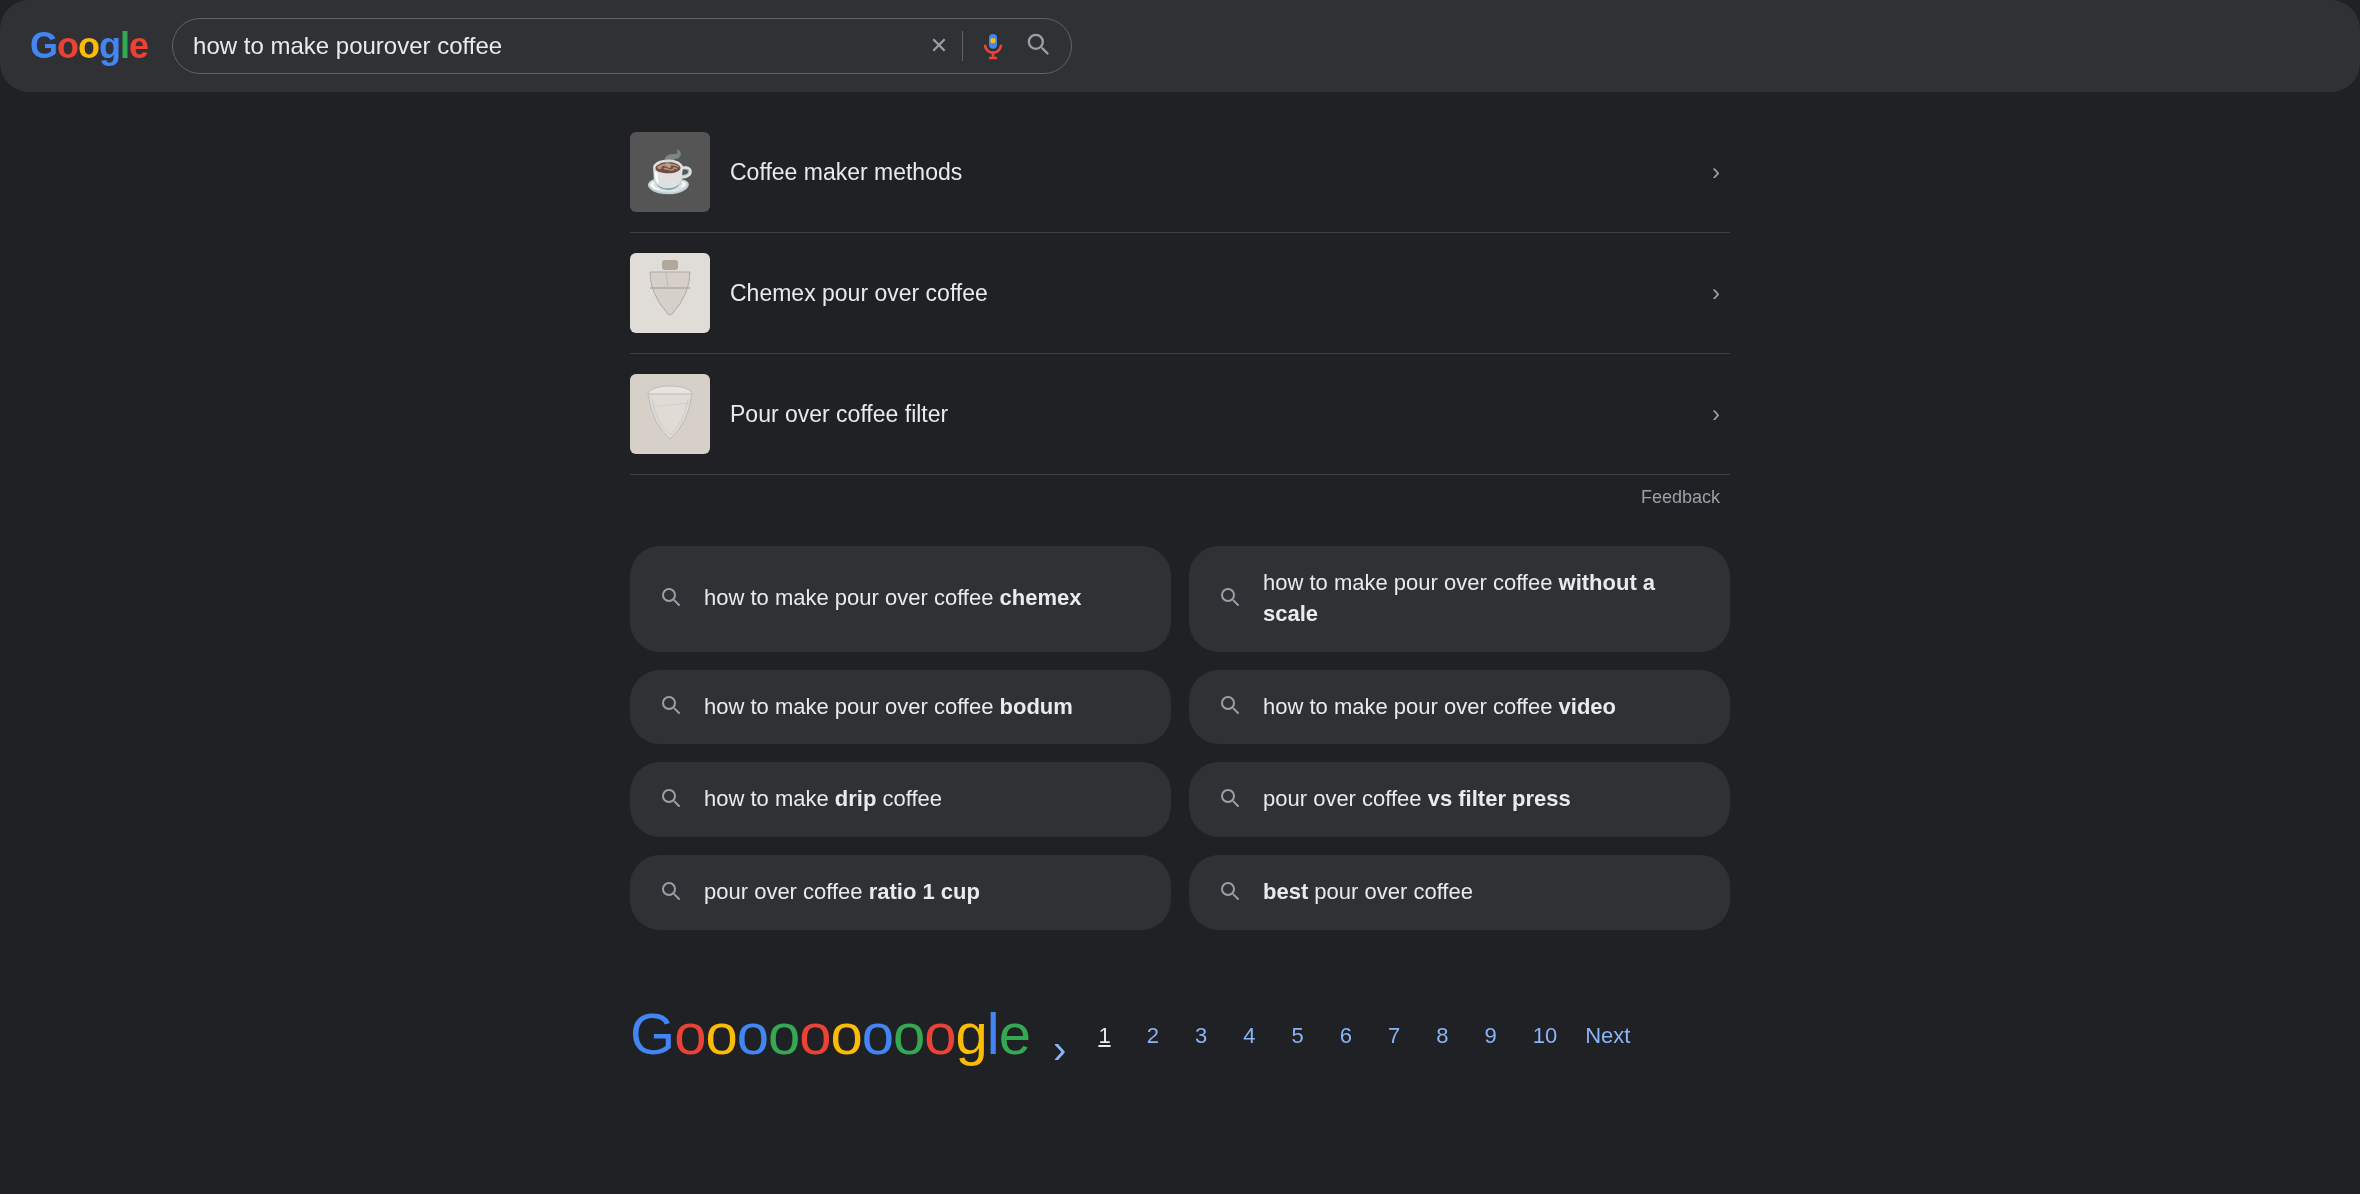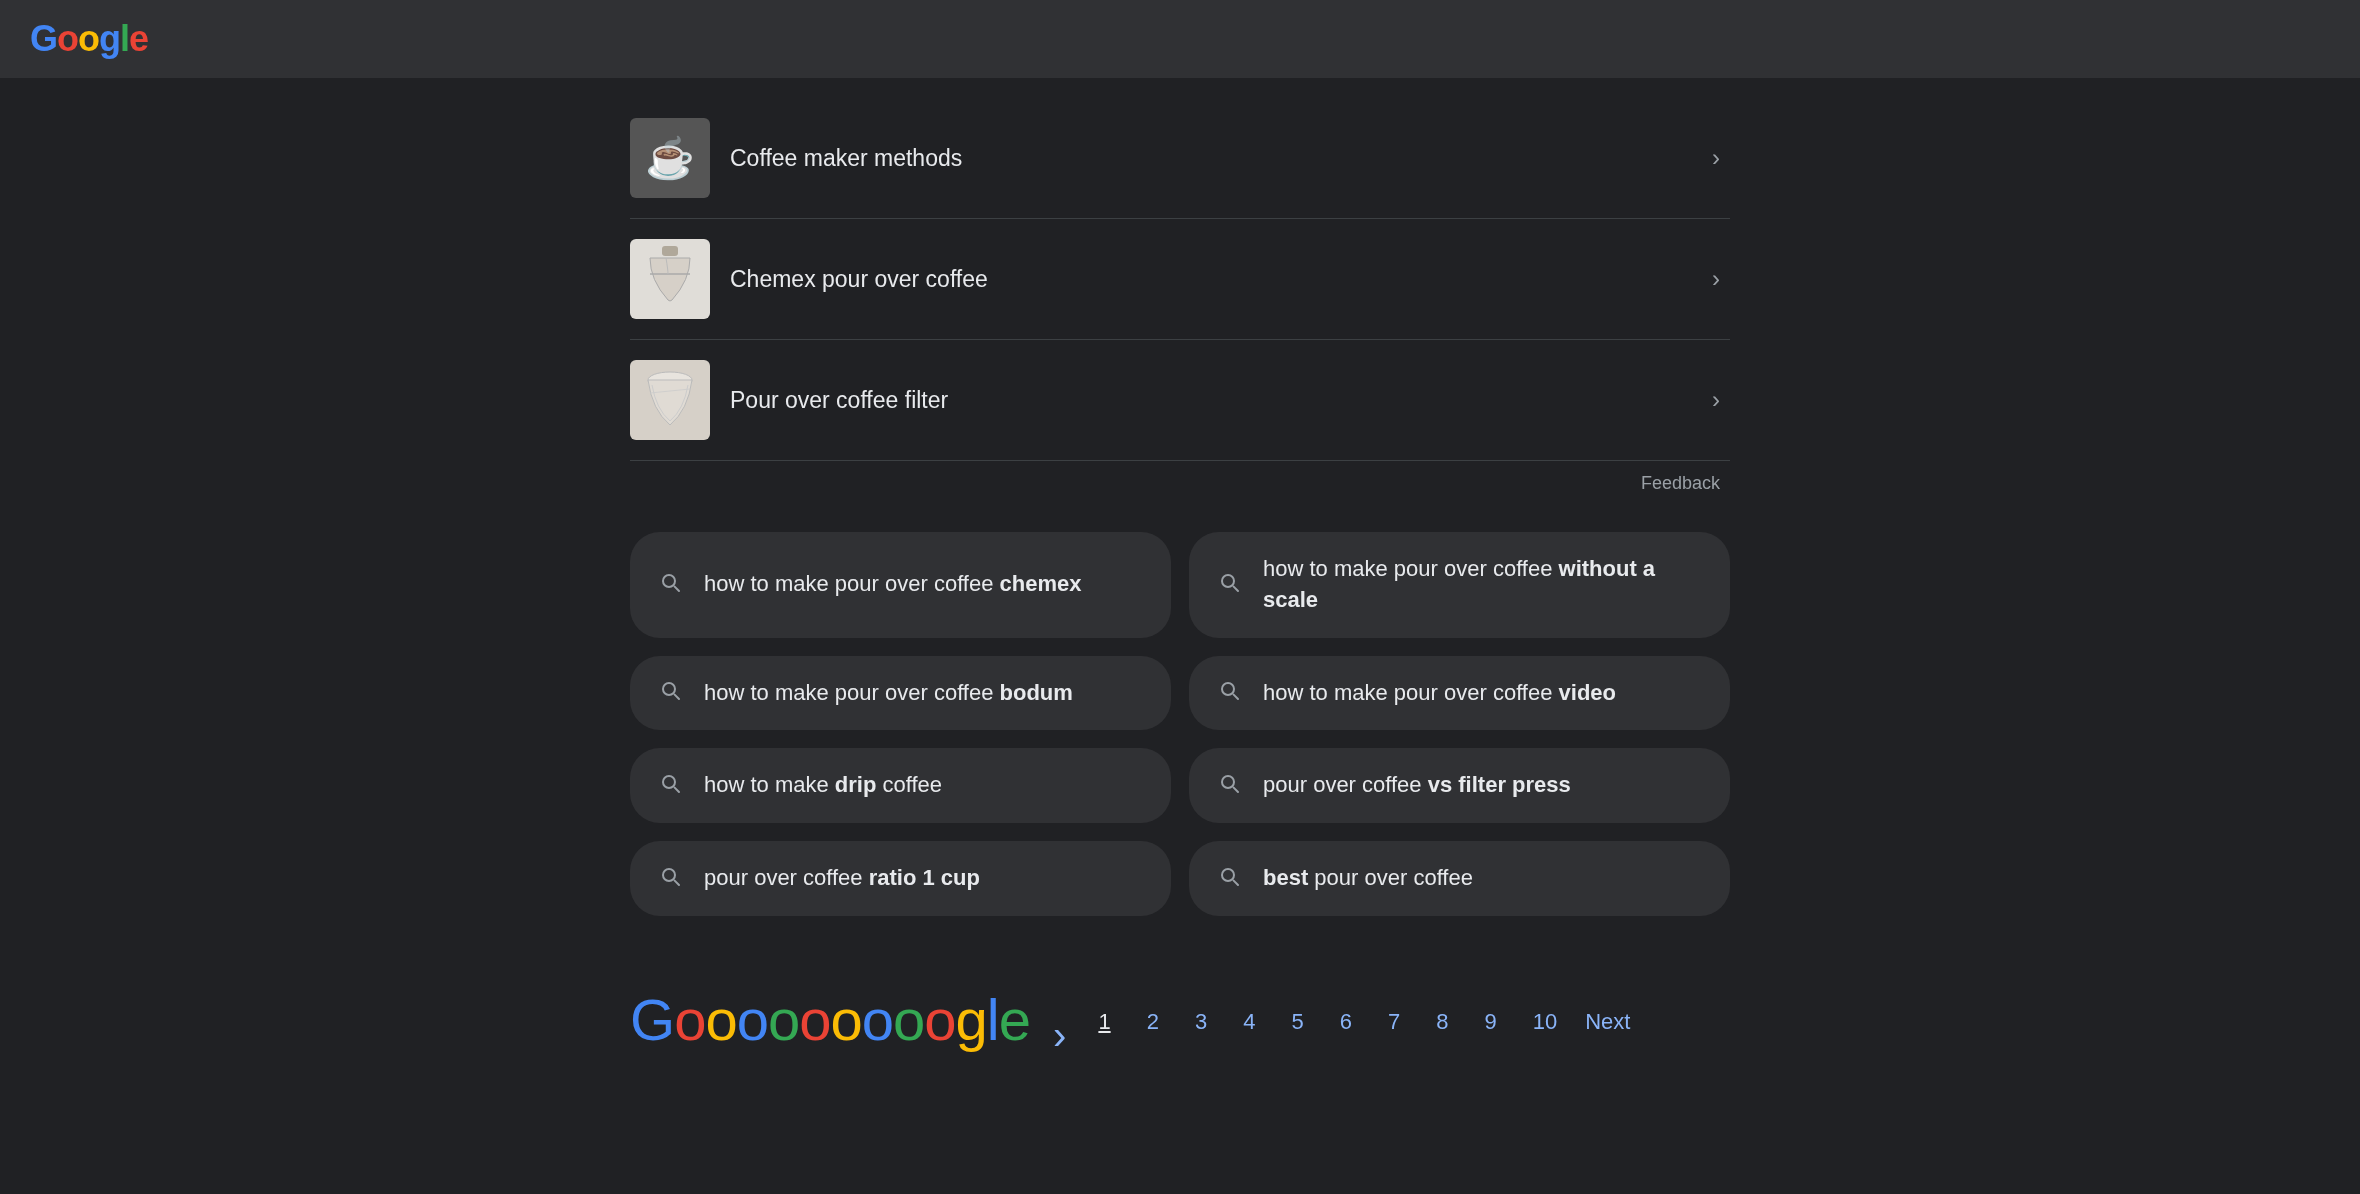--- a/index.html
+++ b/index.html
@@ -12,20 +12,21 @@
       overflow-x: hidden;
     }
 
     
     .header {
       display: flex;
       align-items: center;
       padding: 18px 30px;
       gap: 24px;
       background: #303134;
+      border-radius: 29px;
     }
     .google-logo {
       font-size: 36px;
       font-weight: bold;
       color: #fff;
       letter-spacing: -1px;
       flex-shrink: 0;
     }
     .google-logo span.g-blue { color: #4285f4; }
     .google-logo span.g-red { color: #ea4335; }
@@ -209,20 +210,37 @@
       text-decoration: none;
       cursor: pointer;
     }
   </style>
 </head>
 <body>
 
 <div class="header">
   <div class="google-logo">
     <span class="g-blue">G</span><span class="g-red">o</span><span class="g-yellow">o</span><span class="g-blue">g</span><span class="g-green">l</span><span class="g-red">e</span>
+  </div>
+  <div class="search-bar-container">
+    <input class="search-input" type="text" value="how to make pourover coffee" style="">
+    <span class="clear-icon">✕</span>
+    <div class="divider-v"></div>
+
+    <svg class="mic-icon" viewBox="0 0 24 24">
+      <circle cx="12" cy="12" r="12" fill="transparent"></circle>
+      <path d="M12 14a3 3 0 0 0 3-3V6a3 3 0 0 0-6 0v5a3 3 0 0 0 3 3z" fill="#4285f4"></path>
+      <path d="M17 11a5 5 0 0 1-10 0H5a7 7 0 0 0 6 6.93V20H9v2h6v-2h-2v-2.07A7 7 0 0 0 19 11z" fill="#ea4335"></path>
+      <circle cx="12" cy="8" r="2" fill="#fbbc05"></circle>
+    </svg>
+    <span class="search-icon-btn">
+      <svg width="28" height="28" viewBox="0 0 24 24" fill="none">
+        <path d="M21 21l-4.35-4.35M17 11A6 6 0 1 1 5 11a6 6 0 0 1 12 0z" stroke="#9aa0a6" stroke-width="2" stroke-linecap="round"></path>
+      </svg>
+    </span>
   </div>
 </div>
 
 <div class="main">
 
   <div>
 
     <div class="related-item">
       <div class="thumb-wrap thumb-coffee-maker">
         <span>☕</span>

